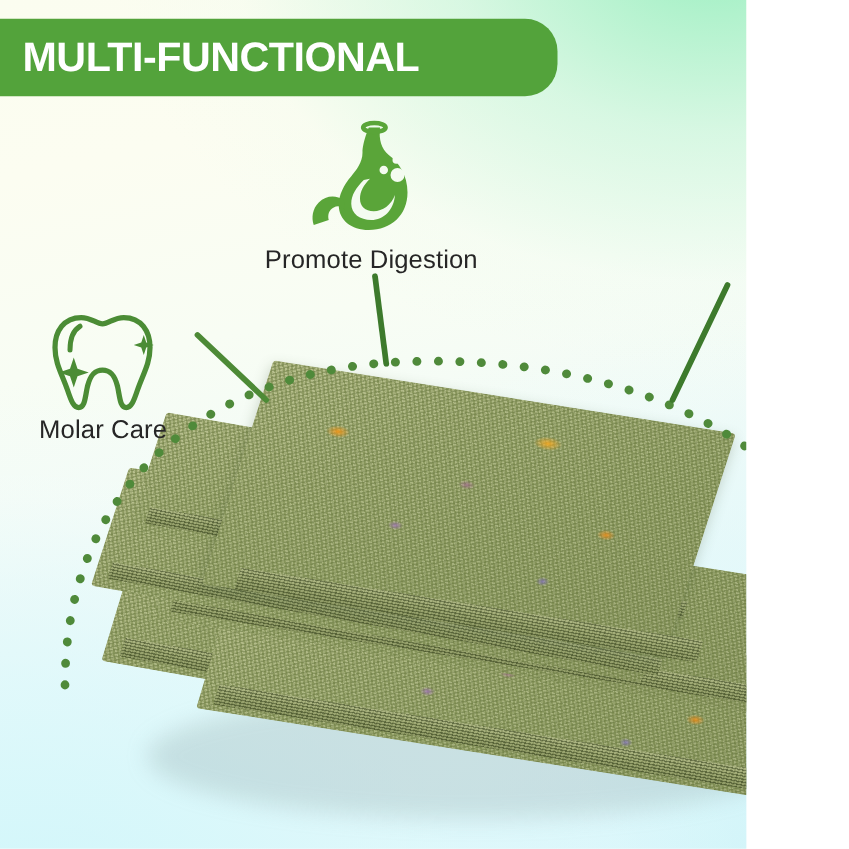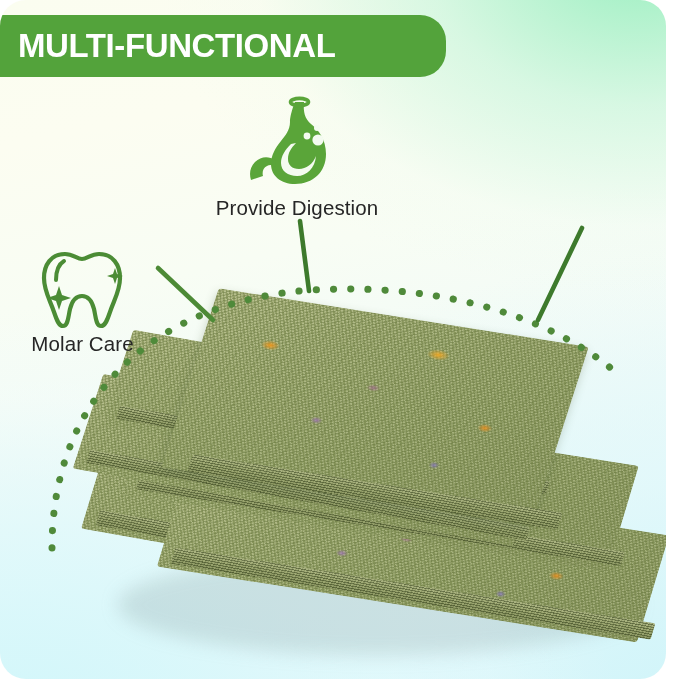--- a/index.html
+++ b/index.html
@@ -7,29 +7,28 @@
     padding: 0;
   }
   body {
     width: 679px;
     height: 679px;
     overflow: hidden;
     font-family: "Liberation Sans", sans-serif;
   }
   #poster {
     position: relative;
-    width: 666px;
+    width: 597px;
     height: 679px;
     overflow: hidden;
     background:
       radial-gradient(ellipse 620px 430px at 96% -6%, rgba(150,238,190,0.95) 0%, rgba(186,243,214,0.55) 34%, rgba(225,250,236,0.12) 62%, rgba(255,255,255,0) 78%),
       radial-gradient(ellipse 700px 520px at 2% 112%, rgba(206,246,250,0.98) 0%, rgba(219,248,251,0.7) 40%, rgba(240,253,254,0.2) 70%, rgba(255,255,255,0) 88%),
       radial-gradient(ellipse 760px 600px at 104% 108%, rgba(206,244,249,0.95) 0%, rgba(223,248,251,0.6) 42%, rgba(255,255,255,0) 80%),
       linear-gradient(168deg, #fbfdf0 0%, #fcfdf1 18%, #f8fdf4 38%, #f2fbf7 56%, #e8f9f9 74%, #ddf6fa 100%);
-    border-radius: 26px;
   }
 
   
   .banner {
     position: absolute;
     left: -20px;
     top: 15px;
     width: 466px;
     height: 62px;
     background: #53a33b;
@@ -190,17 +189,17 @@
       <path d="M34 64 C28 60 20 60 14 66 C9 71 8 78 10 84 L22 80 C21 76 22 72 26 70 C29 68 33 69 35 72 Z" fill="#5aa539"></path>
 
       <path d="M50 48 C44 54 40 60 40 67 C40 75 47 80 56 80 C66 80 74 72 75 60 C72 68 65 73 58 73 C51 73 47 69 47 63 C47 57 50 52 55 47 Z" fill="#f4fbf0"></path>
 
       <ellipse cx="58.5" cy="6" rx="9" ry="3.6" fill="none" stroke="#5aa539" stroke-width="3.6"></ellipse>
 
       <circle cx="77" cy="44" r="5.6" fill="#f4fbf0"></circle>
       <circle cx="66" cy="40" r="3.4" fill="#f4fbf0"></circle>
       <circle cx="76" cy="32" r="3.0" fill="#f4fbf0"></circle>
     </svg>
-    <div class="feature-label">Provide Digestion</div>
+    <div class="feature-label">Promote Digestion</div>
   </div>
 
 
 </div>
 
 </body></html>

